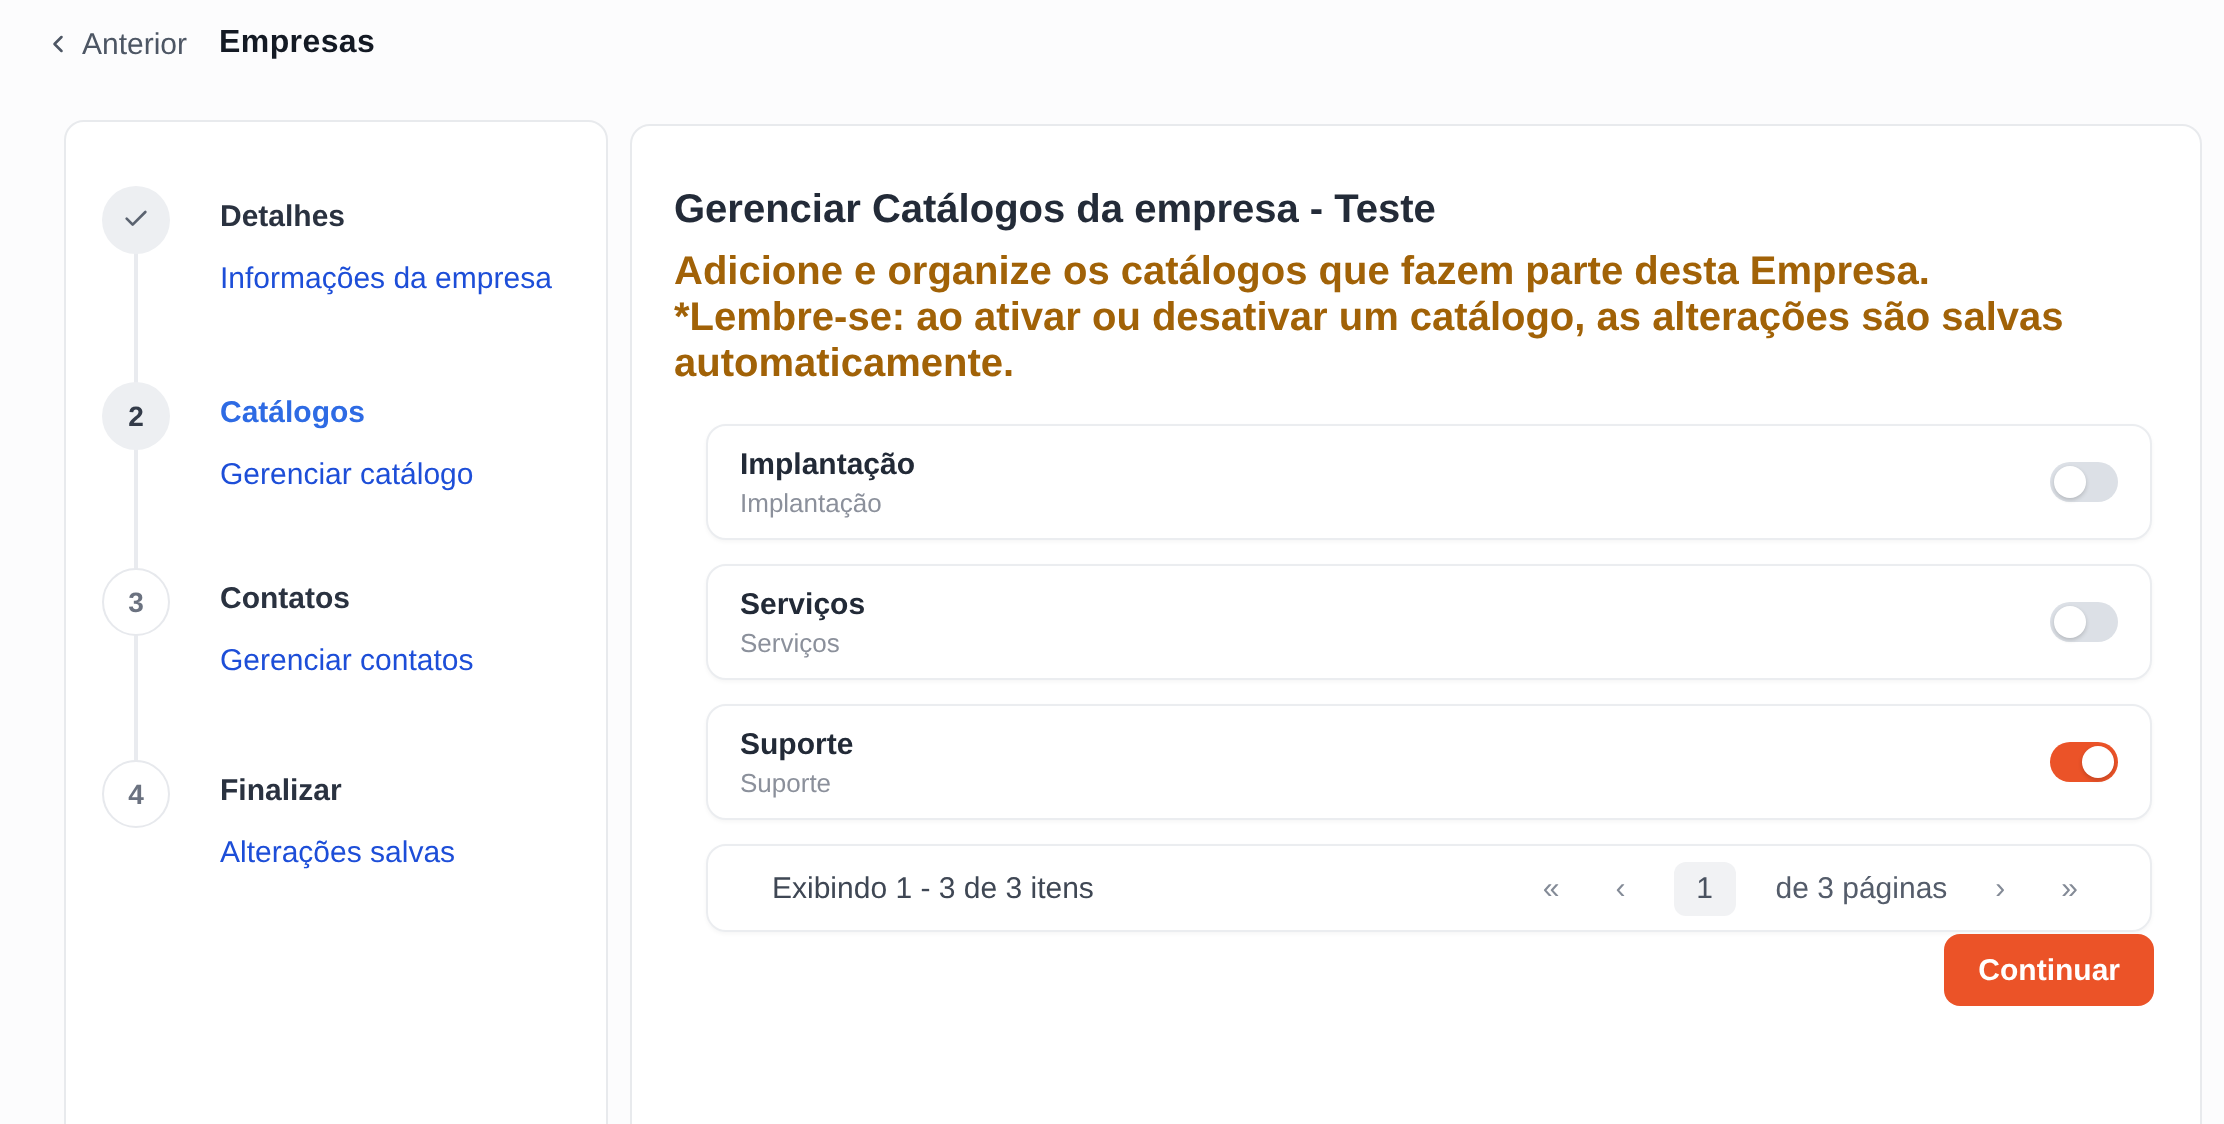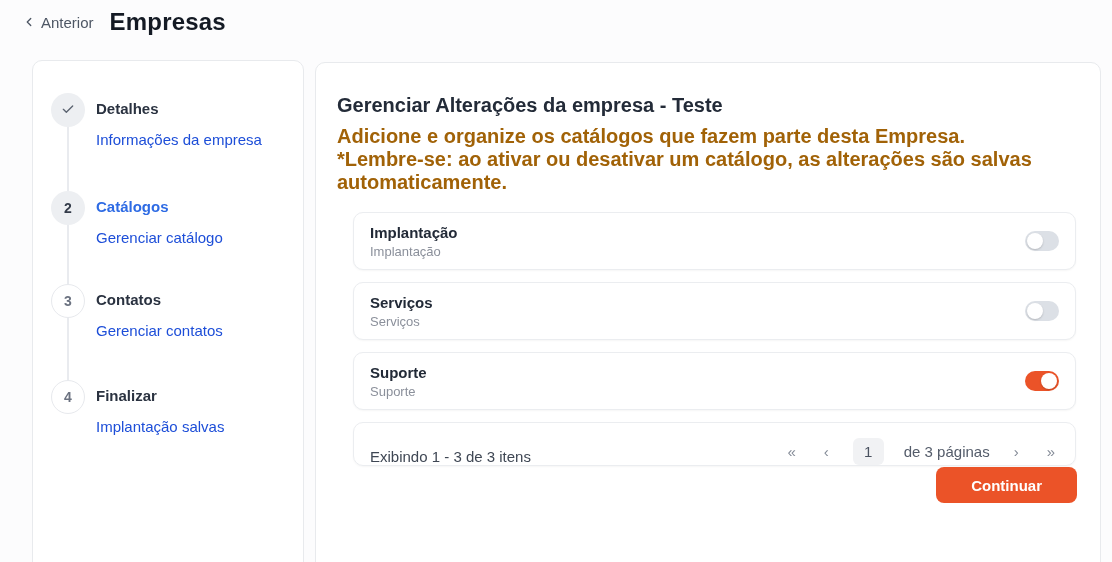--- a/index.html
+++ b/index.html
@@ -7,29 +7,29 @@
   body { font-family:"Liberation Sans", sans-serif; }
   .screen {
     position:relative; width:1112px; height:562px;
     background:#fcfcfd; overflow:hidden; color:#222a37;
   }
 
   
   .topbar { position:absolute; left:22px; top:0; height:44px; display:flex; align-items:center; }
   .back { display:flex; align-items:center; gap:5px; color:#4d5664; font-size:15px; cursor:pointer; }
   .back svg { display:block; }
-  .page-title { margin-left:16px; font-size:24px; font-weight:700; color:#141a24; letter-spacing:.2px; }
+  .page-title { margin-left:16px; font-size:16px; font-weight:700; color:#141a24; letter-spacing:.2px; }
 
   
   .sidebar {
     position:absolute; left:32px; top:60px; width:272px; height:540px;
     background:#fff; border:1px solid #e8eaed; border-radius:10px;
   }
   .connector { position:absolute; left:34px; top:49px; width:2px; height:287px; background:#e9ebef; }
-  .step { position:absolute; left:18px; right:12px; display:flex; align-items:flex-start; gap:11px; cursor:pointer; }
+  .step { position:absolute; left:18px; right:12px; display:flex; align-items:flex-start; gap:25px; cursor:pointer; }
   .step-0 { top:32px; } .step-1 { top:130px; } .step-2 { top:223px; } .step-3 { top:319px; }
   .circle {
     position:relative; width:34px; height:34px; border-radius:50%; flex:none;
     display:flex; align-items:center; justify-content:center;
     font-size:14px; font-weight:700; color:#333b49; background:#edeff2;
   }
   .step.pending .circle { background:#fff; border:1px solid #e7e9ed; color:#6b7280; font-weight:600; }
   .step-text { display:flex; flex-direction:column; }
   .step-title { font-size:15px; font-weight:700; color:#2a3240; margin-top:7px; line-height:18px; }
   .step.active .step-title { color:#2e6be4; }
@@ -57,34 +57,34 @@
   .toggle { position:relative; width:34px; height:20px; border-radius:10px; background:#dce0e6; cursor:pointer; flex:none; }
   .toggle .knob {
     position:absolute; top:2px; left:2px; width:16px; height:16px; border-radius:50%;
     background:#fff; box-shadow:0 1px 2px rgba(0,0,0,.18);
   }
   .toggle.on { background:#eb5328; }
   .toggle.on .knob { left:auto; right:2px; }
 
   .pager {
     height:44px; width:723px; border:1px solid #ebedf0; border-radius:10px;
-    display:flex; align-items:flex-end; justify-content:space-between; padding:0 16px;
+    display:flex; align-items:center; justify-content:space-between; padding:0 32px;
     box-shadow:0 1px 2px rgba(20,24,34,.04);
   }
   .pager-summary { font-size:15px; color:#3f4754; }
   .pager-controls { display:flex; align-items:center; gap:20px; }
   .pg-btn { font-size:15px; color:#848b97; background:none; border:none; cursor:pointer; font-family:inherit; padding:2px 4px; }
   .page-box {
     min-width:31px; padding:5px 8px; text-align:center; background:#f1f2f4;
     border-radius:6px; font-size:15px; color:#4a5260; cursor:pointer;
   }
   .pages-label { font-size:15px; color:#545c6a; }
 
   .continue-btn {
-    position:absolute; right:23px; top:404px; height:36px; padding:0 35px;
+    position:absolute; right:23px; top:404px; height:36px; padding:0 17px;
     background:#eb5328; color:#fff; font-size:15px; font-weight:700;
     border:none; border-radius:8px; cursor:pointer; font-family:inherit;
   }
 </style>
 </head>
 <body>
 
 <div class="screen">
 
   <div class="topbar">
@@ -129,29 +129,29 @@
       <div class="step-text">
         <span class="step-title">Contatos</span>
         <span class="step-sub">Gerenciar contatos</span>
       </div>
     </div>
 
     <div class="step step-3 pending">
       <div class="circle">4</div>
       <div class="step-text">
         <span class="step-title">Finalizar</span>
-        <span class="step-sub">Implantação salvas</span>
+        <span class="step-sub">Alterações salvas</span>
       </div>
     </div>
   </div>
 
   <div class="main">
     <div class="main-inner">
 
-      <h1 class="heading">Gerenciar Alterações da empresa - Teste</h1>
+      <h1 class="heading">Gerenciar Catálogos da empresa - Teste</h1>
       <p class="description">Adicione e organize os catálogos que fazem parte desta Empresa. *Lembre-se: ao ativar ou desativar um catálogo, as alterações são salvas automaticamente.</p>
 
       <div class="rows">
 
         <div class="row">
           <div>
             <div class="row-title">Implantação</div>
             <div class="row-sub">Implantação</div>
           </div>
           <div class="toggle" role="switch" aria-checked="false">

